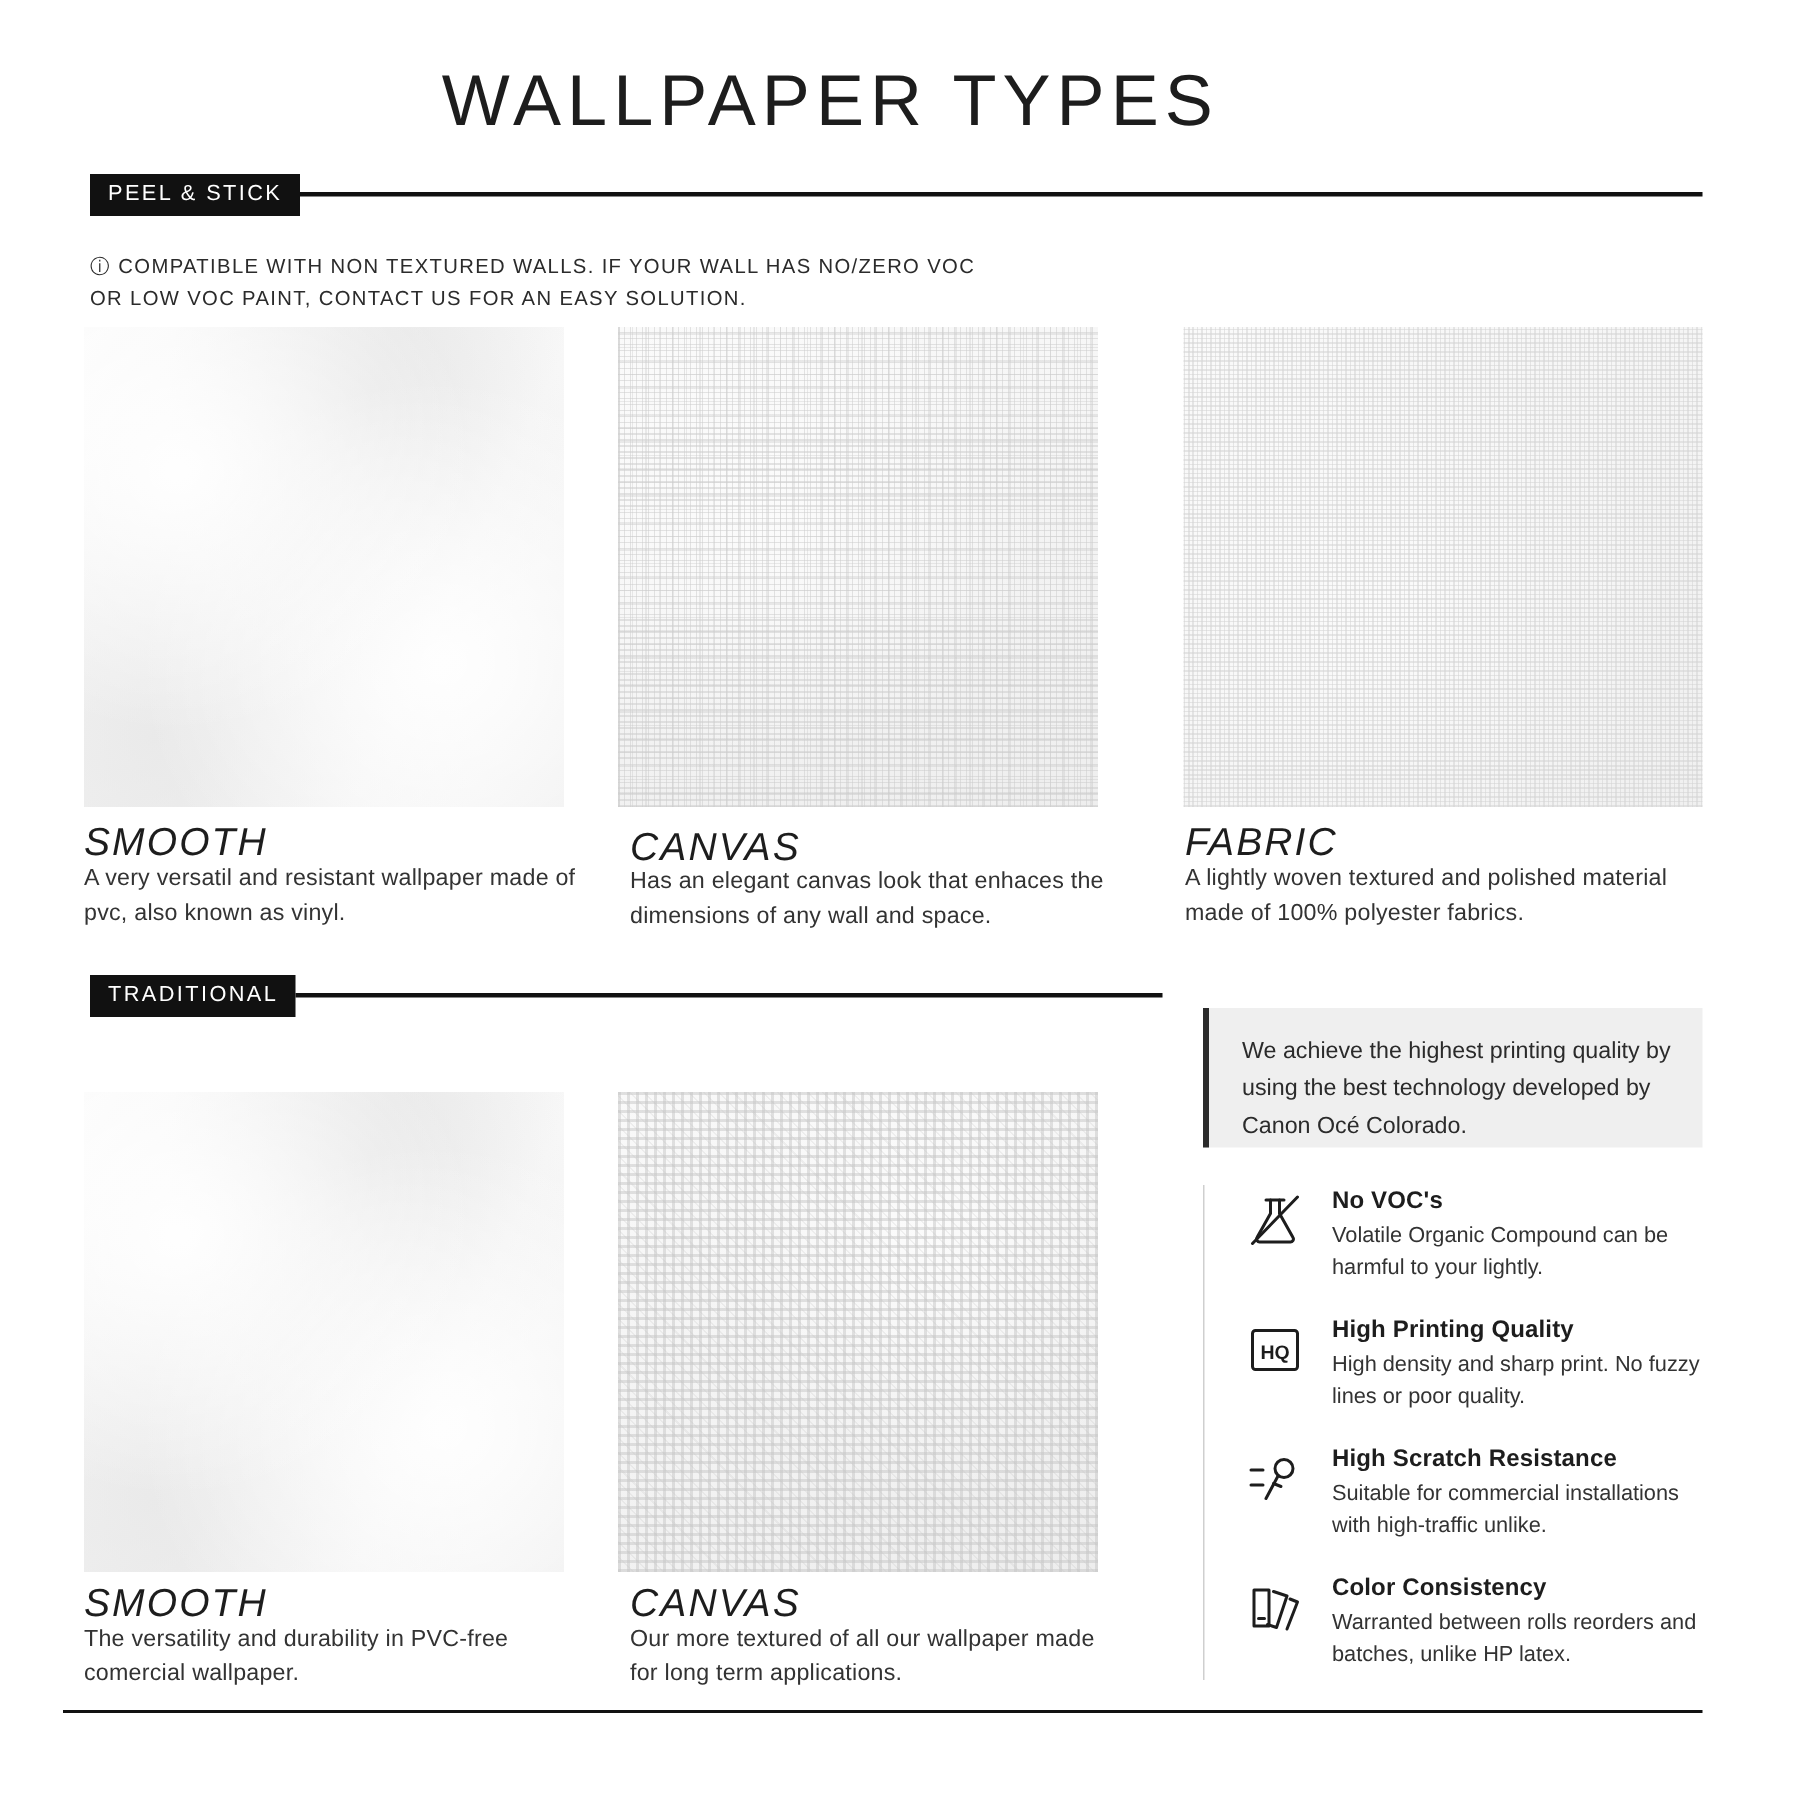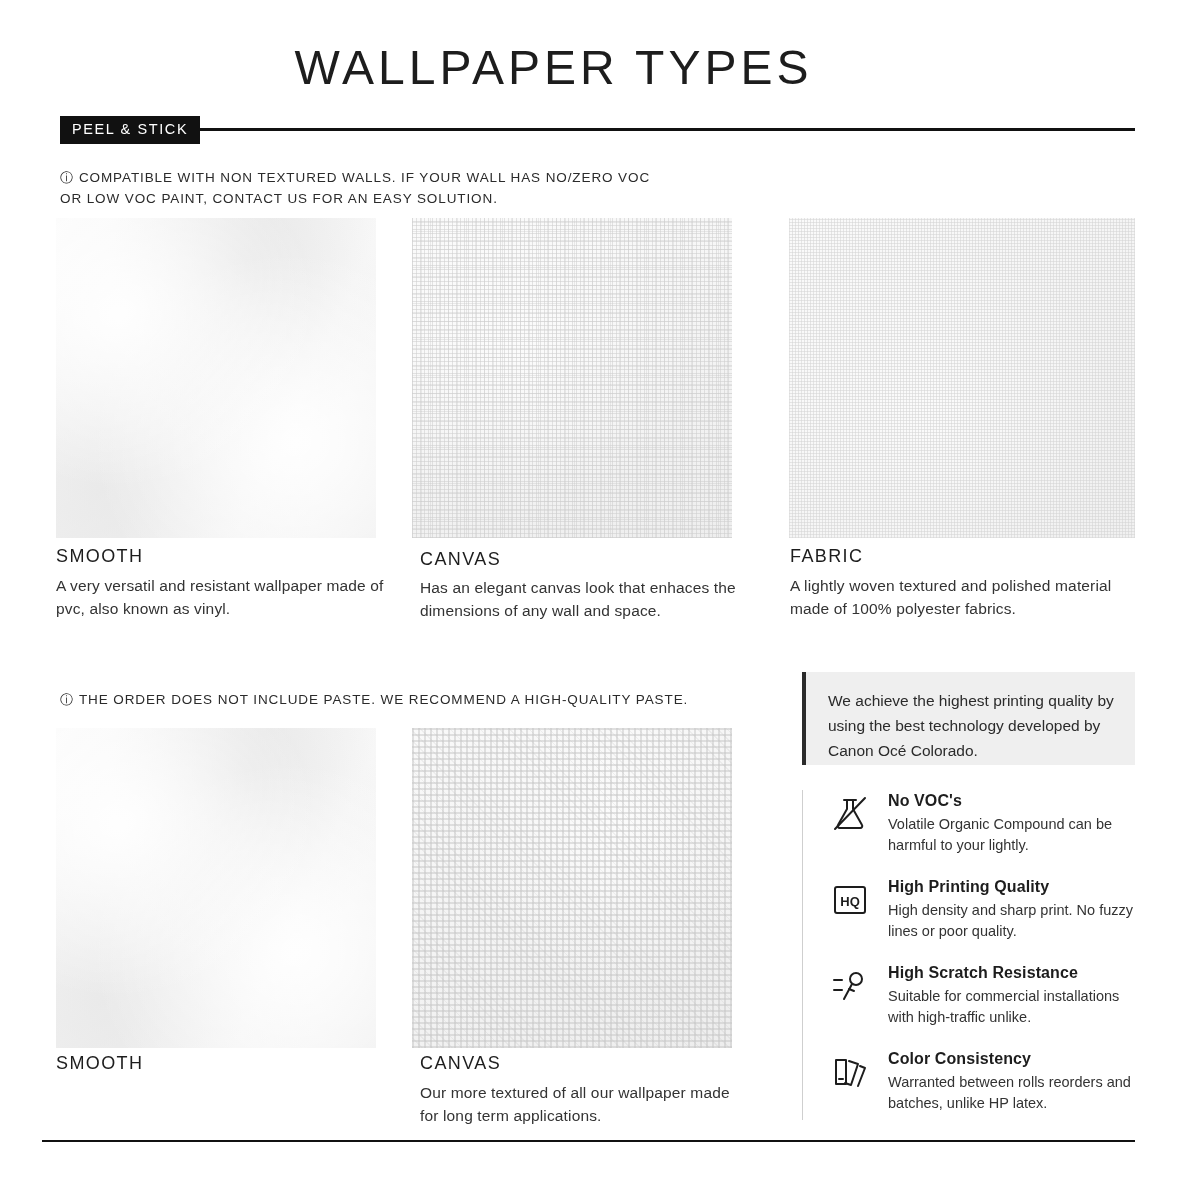--- a/index.html
+++ b/index.html
@@ -109,24 +109,25 @@
     background-color: #f5f5f5;
     background-image:
       repeating-linear-gradient(0deg, rgba(212,212,212,0.55) 0px, rgba(212,212,212,0.55) 1px, rgba(255,255,255,0) 1px, rgba(255,255,255,0) 3px),
       repeating-linear-gradient(90deg, rgba(212,212,212,0.55) 0px, rgba(212,212,212,0.55) 1px, rgba(255,255,255,0) 1px, rgba(255,255,255,0) 3px),
       radial-gradient(ellipse at 40% 60%, rgba(255,255,255,0.55) 0%, rgba(255,255,255,0) 65%),
       linear-gradient(135deg, #fafafa, #f0f0f0);
   }
 
   .swatch-title {
     position: absolute;
-    font-size: 18px;
+    font-size: 26px;
     letter-spacing: 1.4px;
     color: #1d1d1d;
     font-weight: 400;
+    font-style: italic;
   }
   .swatch-desc {
     position: absolute;
     font-size: 15.5px;
     line-height: 1.5;
     color: #333333;
     letter-spacing: 0.15px;
   }
 
   
@@ -226,29 +227,31 @@
 
   <div class="swatch-title" style="left:56px; top:546px;">SMOOTH</div>
   <div class="swatch-desc" style="left:56px; top:574px; width:330px;">A very versatil and resistant wallpaper made of pvc, also known as vinyl.</div>
 
   <div class="swatch-title" style="left:420px; top:549px;">CANVAS</div>
   <div class="swatch-desc" style="left:420px; top:576px; width:330px;">Has an elegant canvas look that enhaces the dimensions of any wall and space.</div>
 
   <div class="swatch-title" style="left:790px; top:546px;">FABRIC</div>
   <div class="swatch-desc" style="left:790px; top:574px; width:345px;">A lightly woven textured and polished material made of 100% polyester fabrics.</div>
 
-
-  <div class="note" style="left:60px; top:690px; width:700px;">
-    <span class="ci">ⓘ</span><span>THE ORDER DOES NOT INCLUDE PASTE. WE RECOMMEND A HIGH-QUALITY PASTE.</span>
-  </div>
+  <div class="section-head" style="left:60px; top:650px; width:715px;">
+    <span class="tag">TRADITIONAL</span>
+    <span class="rule"></span>
+  </div>
+
 
   <div class="swatch tex-smooth" style="left:56px; top:728px; width:320px; height:320px;"></div>
   <div class="swatch tex-canvas2" style="left:412px; top:728px; width:320px; height:320px;"></div>
 
   <div class="swatch-title" style="left:56px; top:1053px;">SMOOTH</div>
+  <div class="swatch-desc" style="left:56px; top:1081px; width:330px;">The versatility and durability in PVC-free comercial wallpaper.</div>
 
   <div class="swatch-title" style="left:420px; top:1053px;">CANVAS</div>
   <div class="swatch-desc" style="left:420px; top:1081px; width:330px;">Our more textured of all our wallpaper made for long term applications.</div>
 
   <div class="quote-box"></div>
   <div class="quote-bar"></div>
   <div class="quote-text">We achieve the highest printing quality by using the best technology developed by Canon Océ Colorado.</div>
 
   <div class="vdivider"></div>
 

